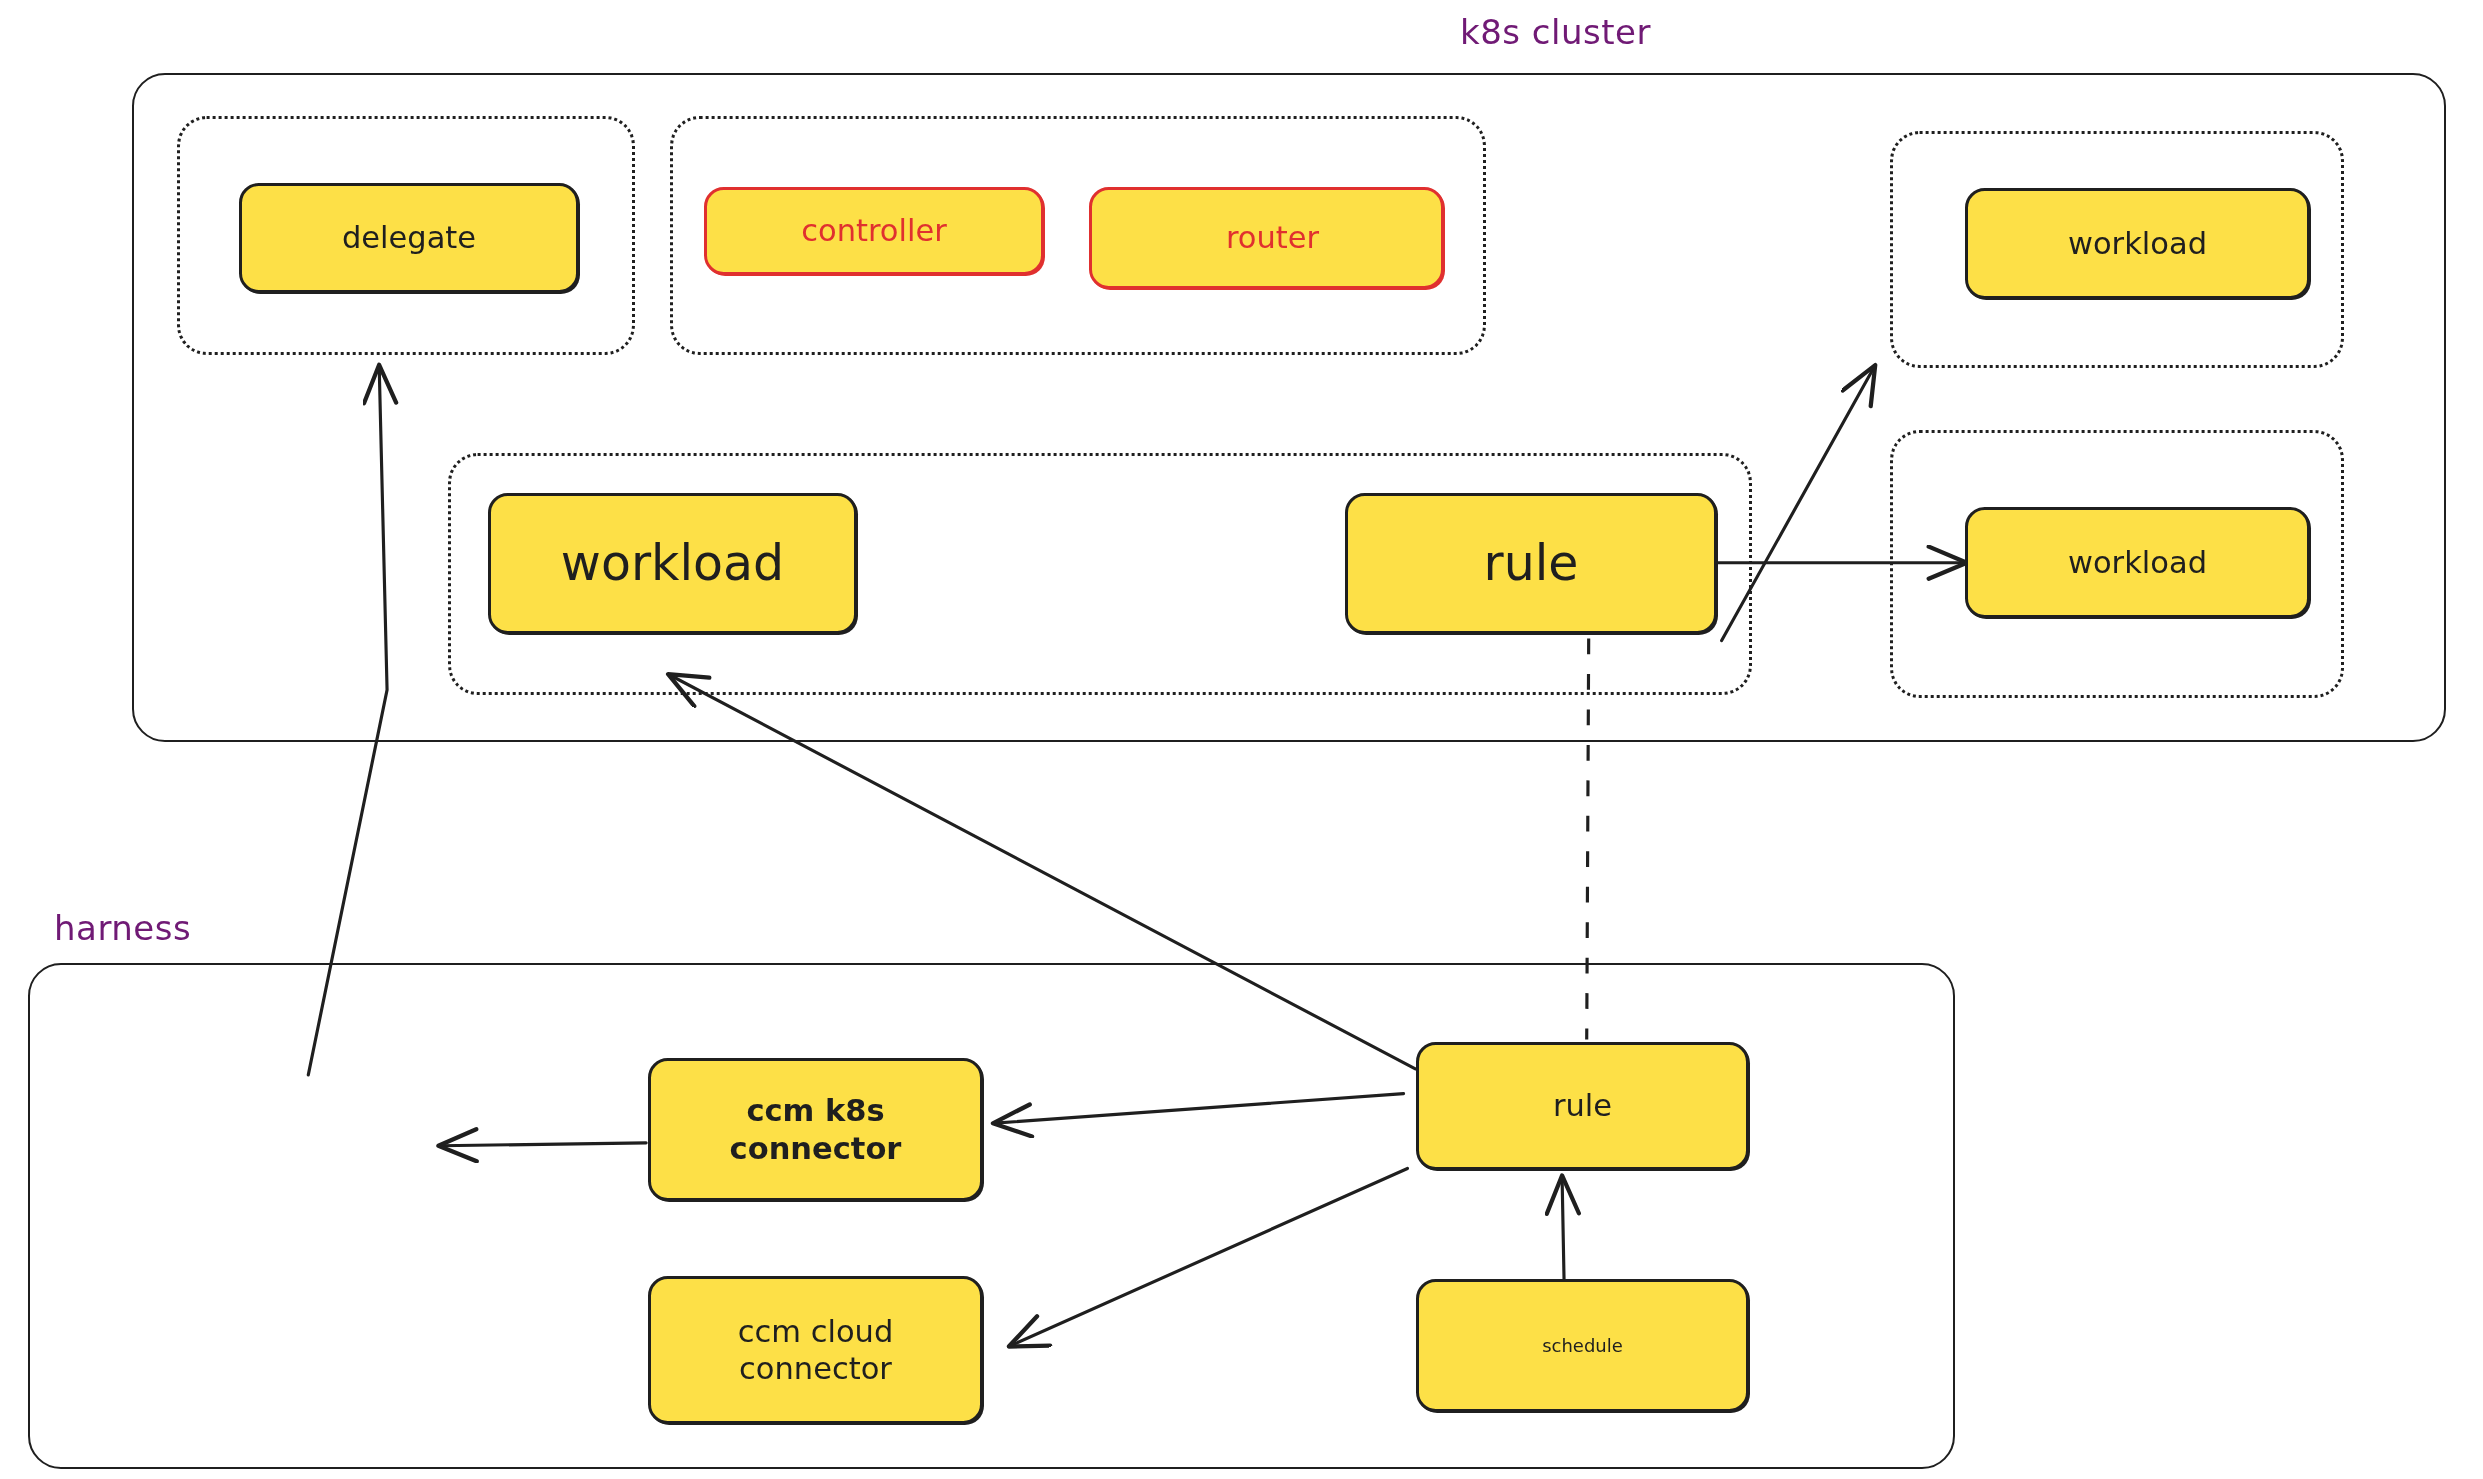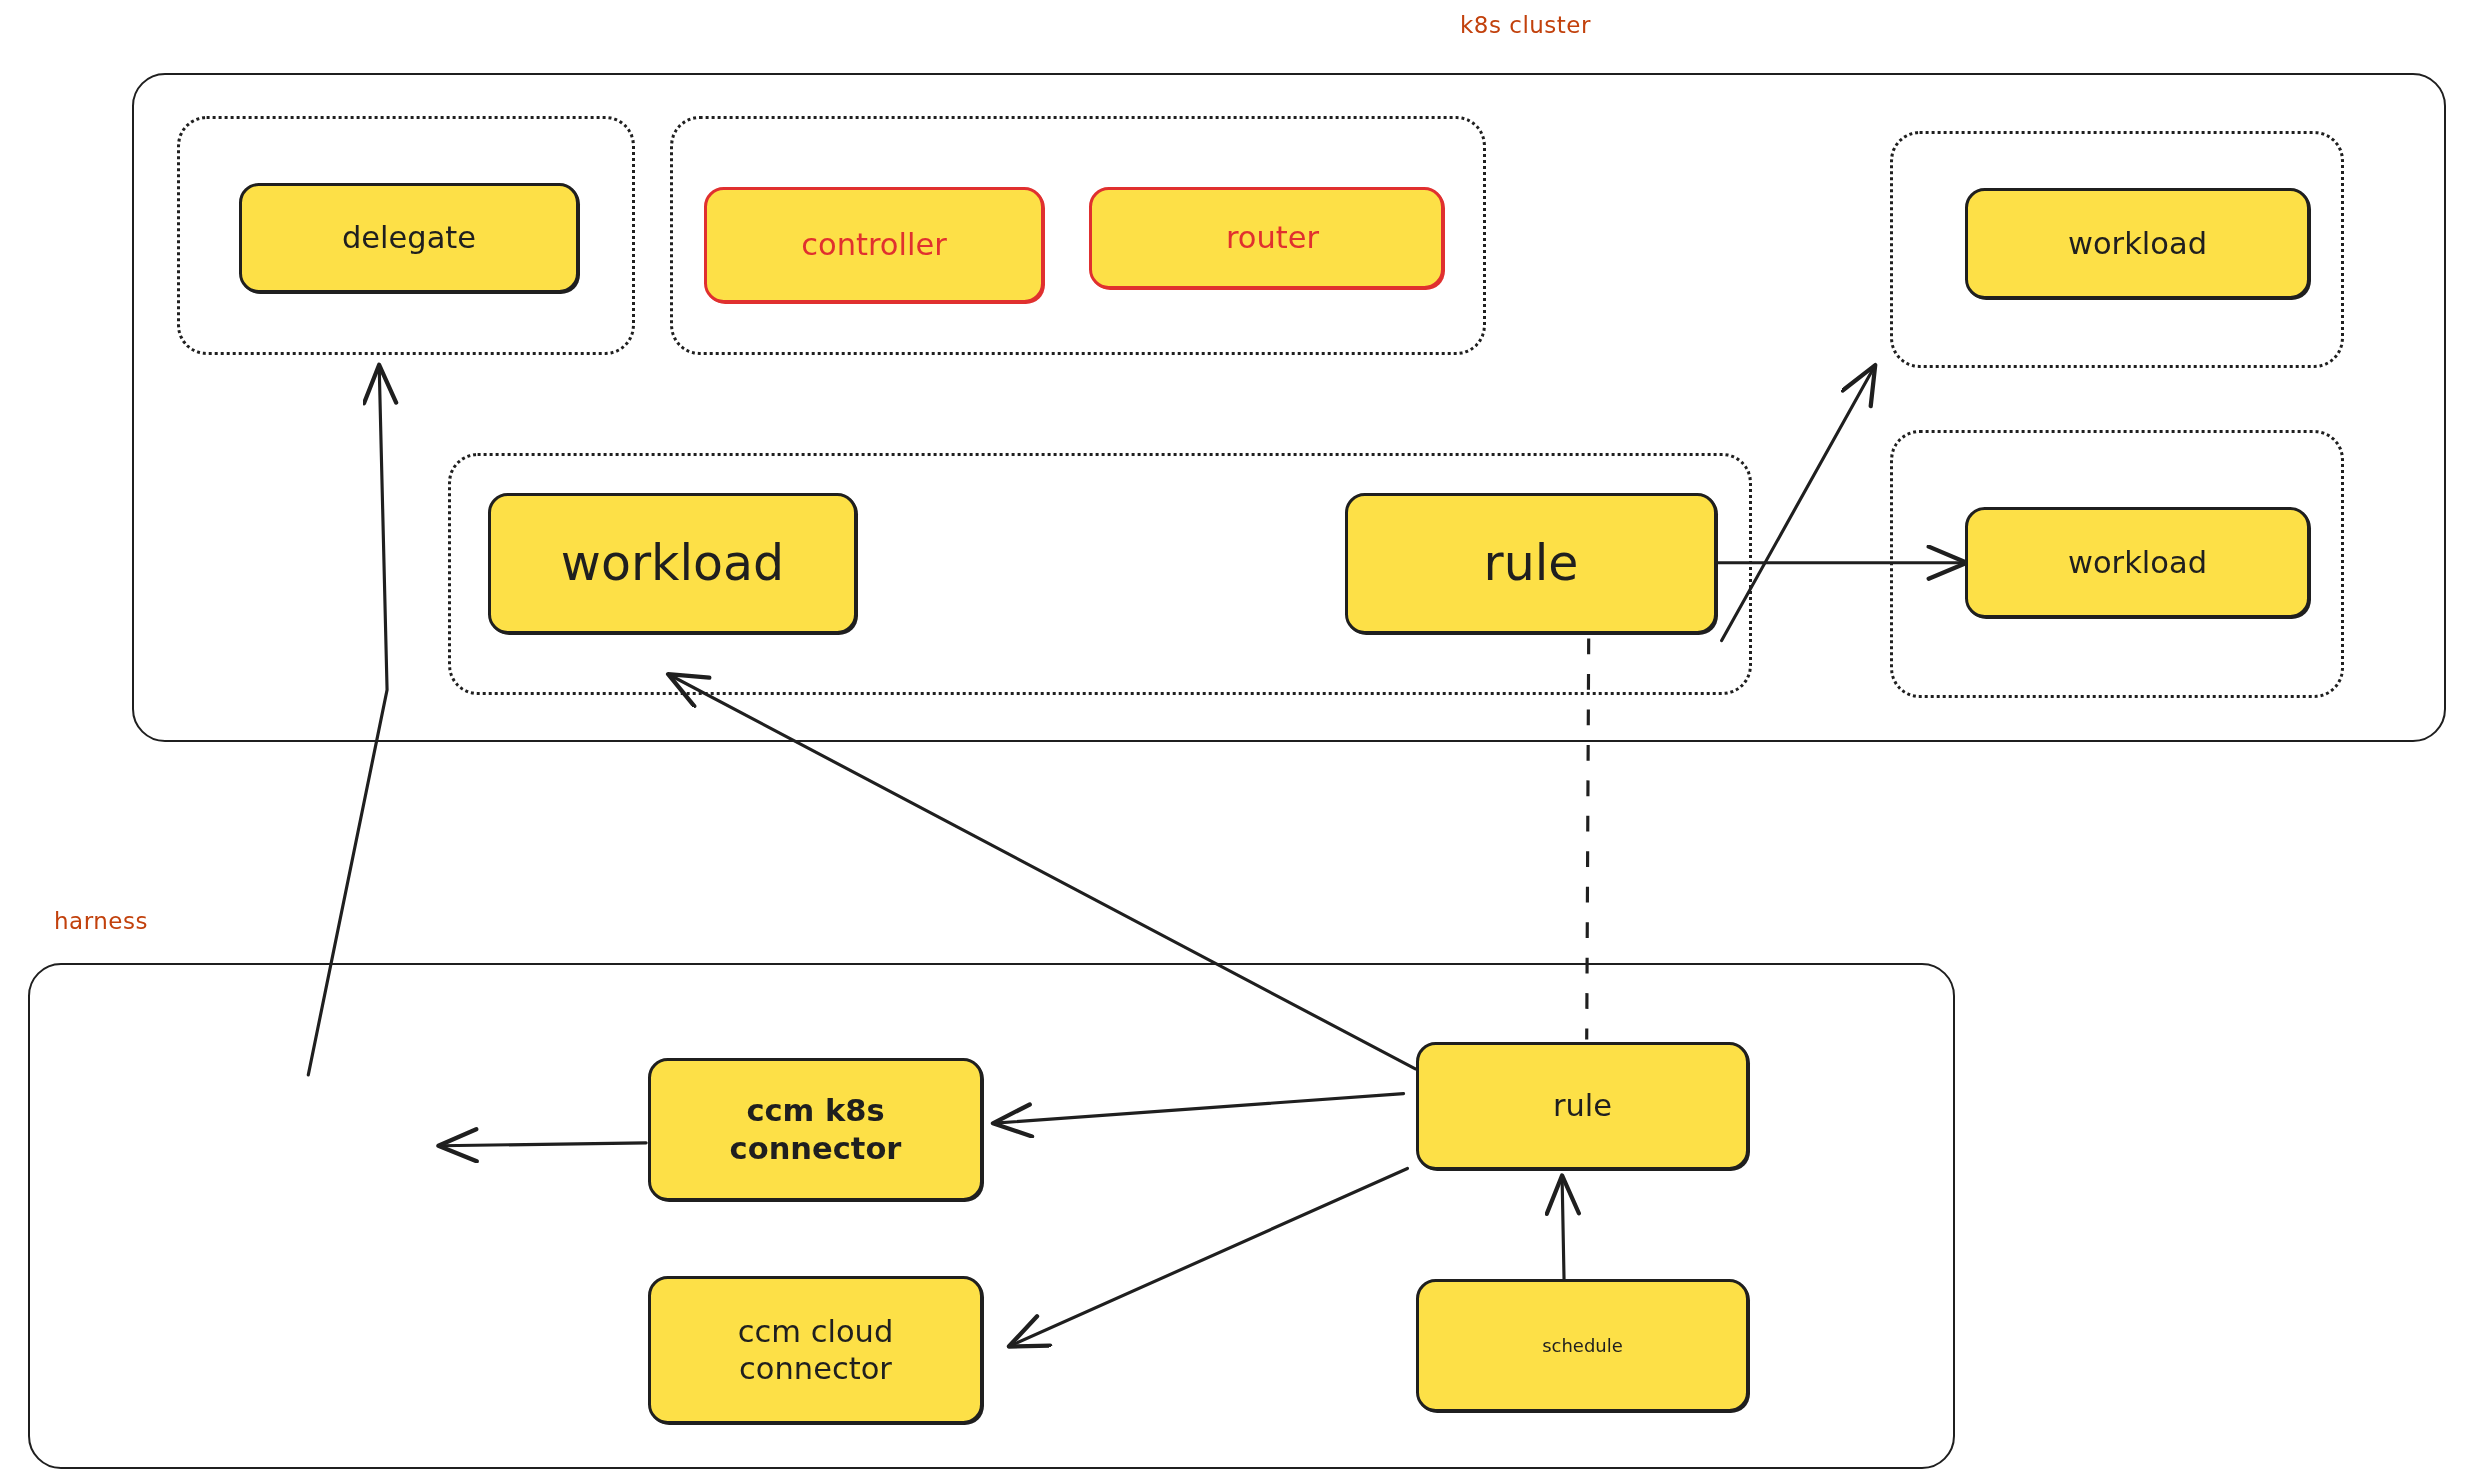--- a/index.html
+++ b/index.html
@@ -2,22 +2,22 @@
 <html><head>
 <meta charset="utf-8">
 <style>
   html,body{margin:0;padding:0;background:#ffffff;}
   body{width:2483px;height:1480px;position:relative;overflow:hidden;
        font-family:"DejaVu Sans","Liberation Sans",sans-serif;color:#1f1f1f;}
   .stage{position:absolute;inset:0;}
   svg.layer{position:absolute;left:0;top:0;width:2483px;height:1480px;overflow:visible;}
   svg.layer.below{z-index:1;}
 
-  .grp-label{position:absolute;z-index:5;font-size:23px;letter-spacing:0.5px;
-             color:#c2410c;white-space:nowrap;}
+  .grp-label{position:absolute;z-index:5;font-size:34px;letter-spacing:0.5px;
+             color:#701a75;white-space:nowrap;}
 
   .container{position:absolute;z-index:2;border:2.5px solid #1f1f1f;border-radius:33px;
              background:transparent;}
   .dotted{position:absolute;z-index:2;border:3px dotted #1f1f1f;border-radius:29.6px;
           background:transparent;}
 
   .node{position:absolute;z-index:3;display:flex;align-items:center;justify-content:center;
         text-align:center;background:#fde047;border:3px solid #1f1f1f;border-radius:19.7px;
         box-shadow:1.5px 1.5px 0 -0.5px #1f1f1f;line-height:1.22;padding:0 7.9px;
         box-sizing:border-box;}
@@ -85,21 +85,21 @@
 
     <g>
       <path d="M1742,571 L1995,571" fill="none" stroke="#1f1f1f" stroke-width="3.2" stroke-linecap="round" marker-end="url(#ah)"></path>
     </g>
   </svg>
 
   <div class="node fs-md" style="left:239px;top:183px;width:340px;height:110px;">
     <span>delegate</span>
   </div>
 
-  <div class="node fs-md red" style="left:704px;top:187px;width:340px;height:116px;">
+  <div class="node fs-md red" style="left:704px;top:187px;width:340px;height:88px;">
     <span>controller</span>
   </div>
 
   <div class="node fs-md red" style="left:1089px;top:187px;width:355px;height:102px;padding-left:20px;">
     <span>router</span>
   </div>
 
   <div class="node fs-lg" style="left:488px;top:493px;width:369px;height:141px;">
     <span>workload</span>
   </div>

